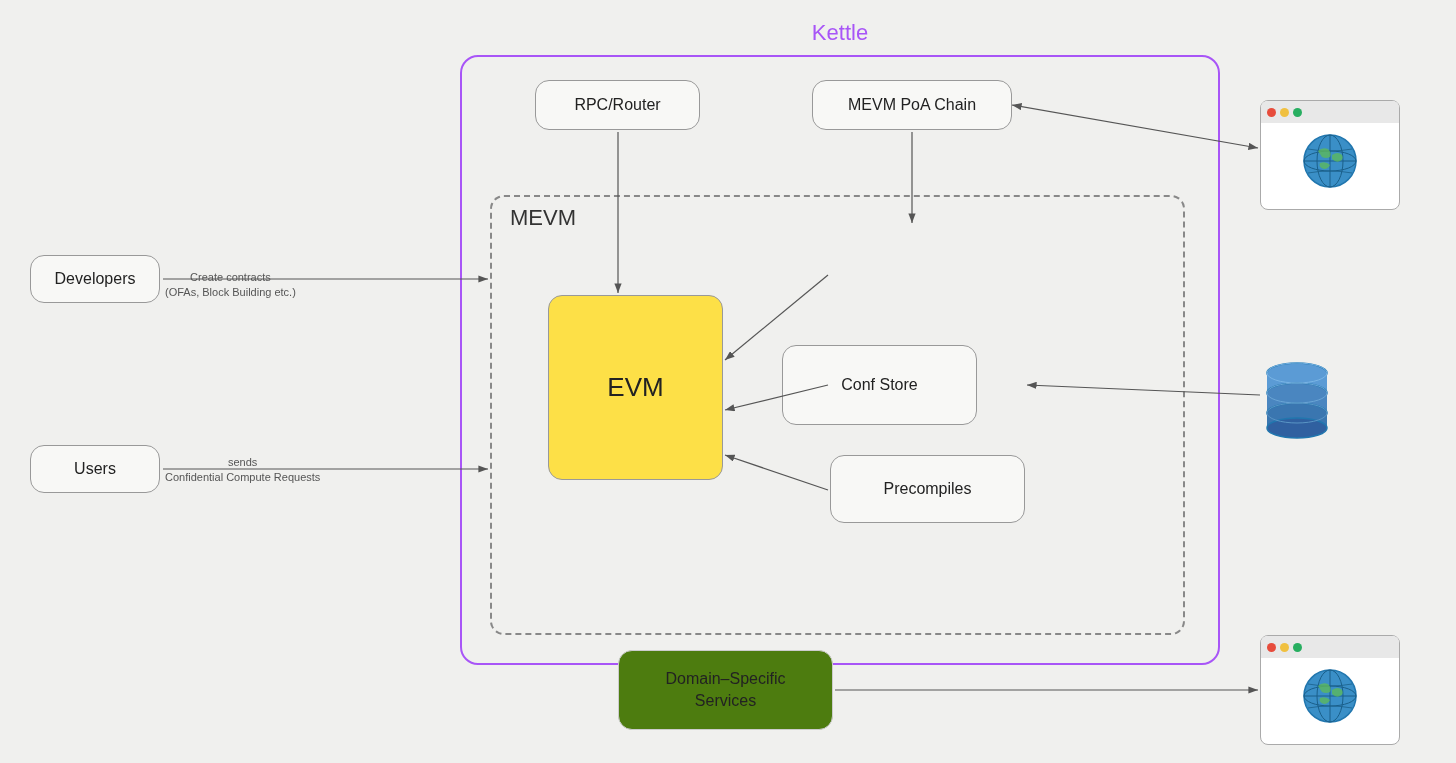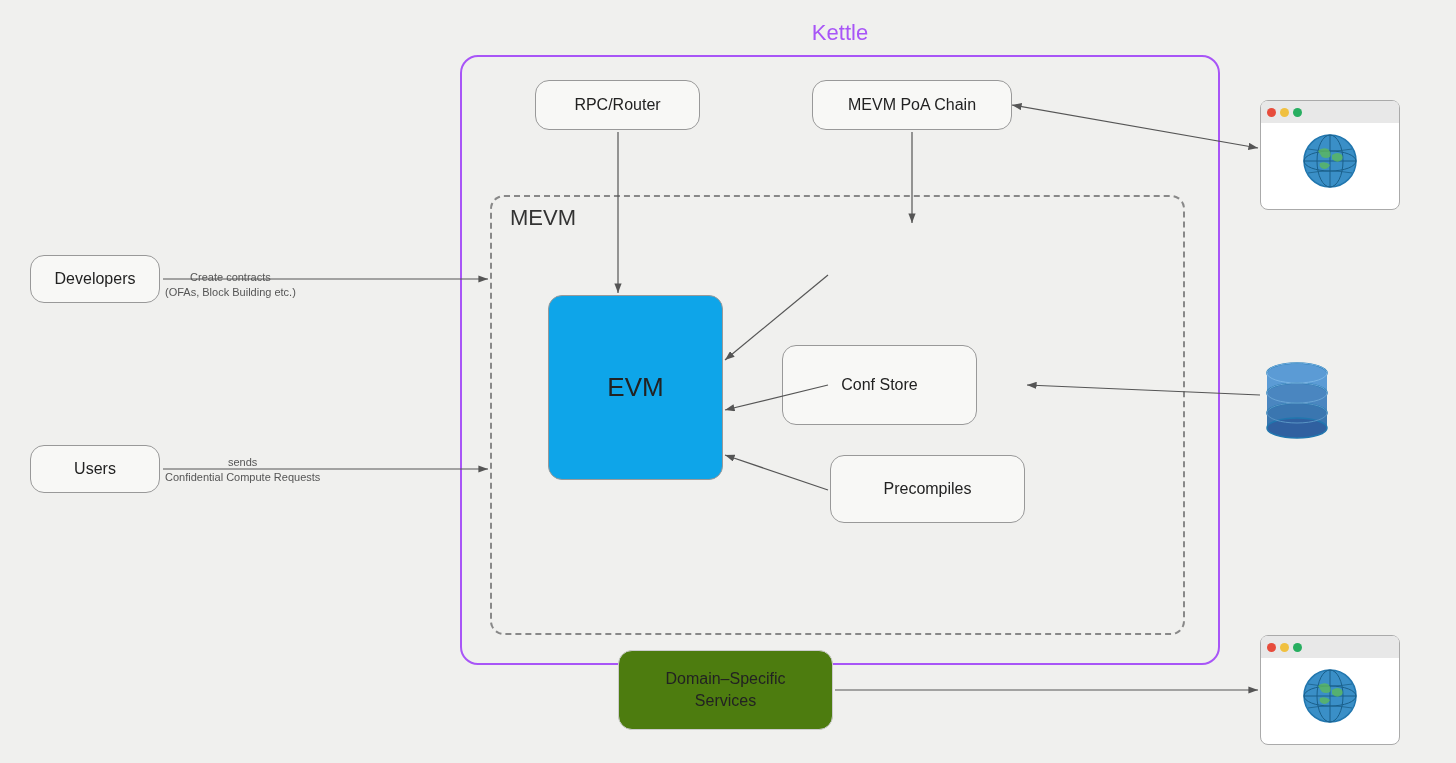--- a/index.html
+++ b/index.html
@@ -110,21 +110,21 @@
       height: 50px;
     }
 
     
     .box-evm {
       left: 548px;
       top: 295px;
       width: 175px;
       height: 185px;
       font-size: 26px;
-      background: #0ea5e9;
+      background: #fde047;
     }
 
     
     .box-chain-state {
       left: 830px;
       top: 225px;
       width: 195px;
       height: 100px;
     }
 

